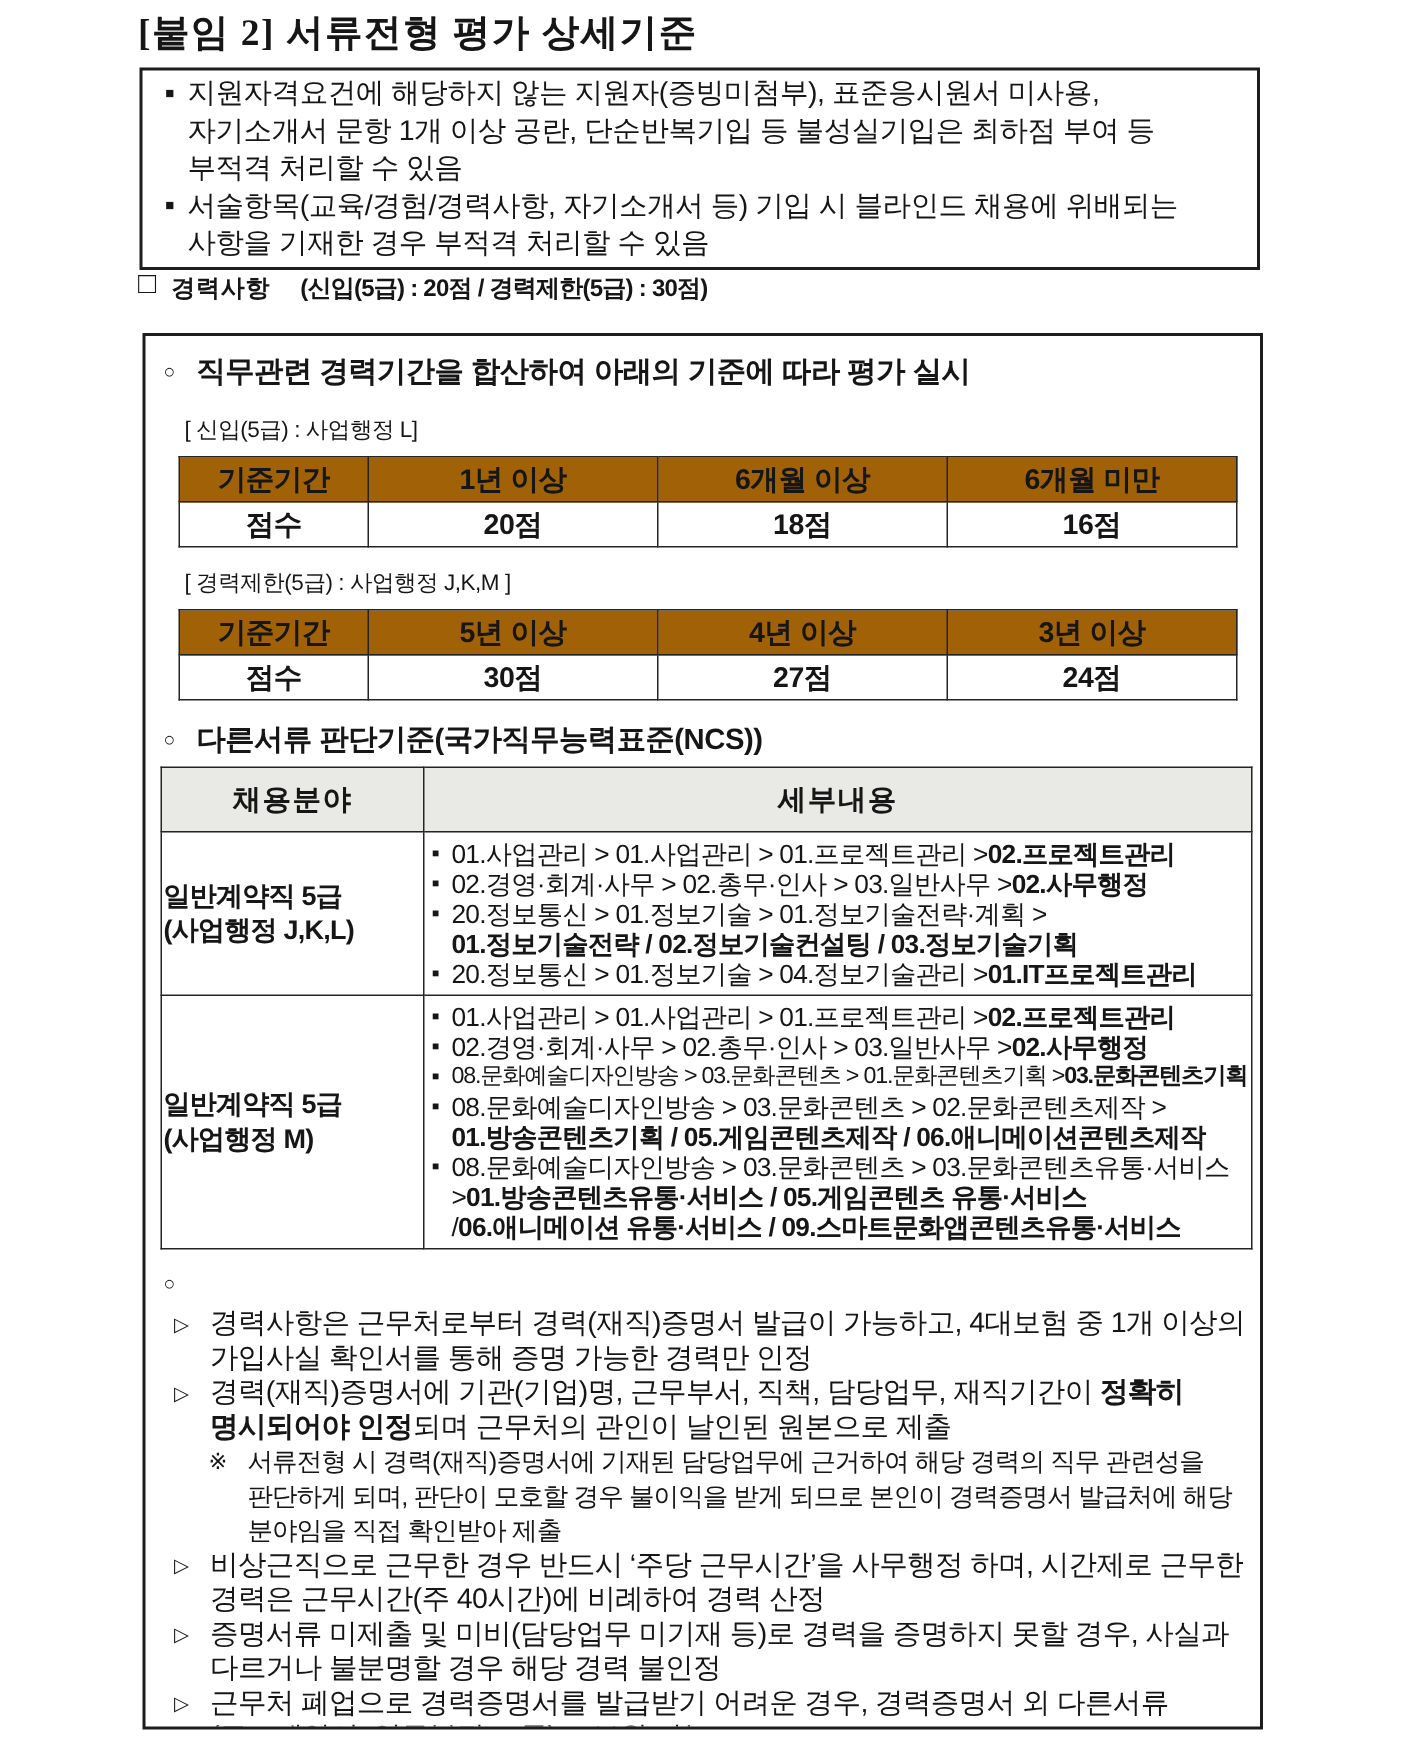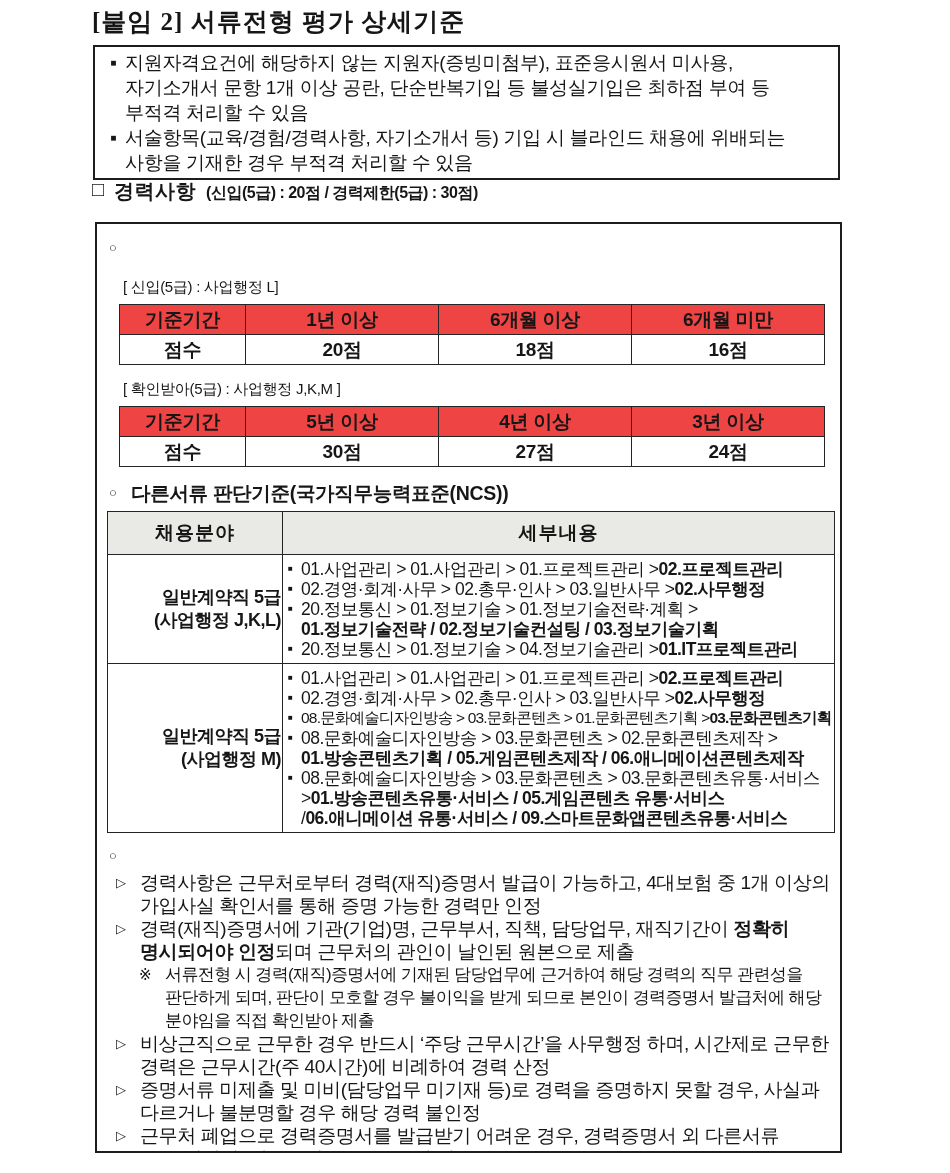--- a/index.html
+++ b/index.html
@@ -14,46 +14,46 @@
   
   .notice-box{position:absolute;left:93px;top:45px;width:747px;box-sizing:border-box;
               border:2px solid #1d1d1d;padding:3px 8px 3px 6px;}
   .notice-item{display:flex;font-size:19px;line-height:25px;letter-spacing:-0.3px;word-break:keep-all;}
   .nbullet{flex:0 0 24px;text-align:center;font-size:10px;line-height:25px;}
   .notice-text{flex:1;}
 
   
   .section-heading{position:absolute;left:92px;top:178px;white-space:nowrap;}
   .sec-marker{font-size:20px;margin-right:10px;vertical-align:2px;}
-  .sec-title{font-size:20px;font-weight:bold;margin-right:10px;letter-spacing:0.5px;}
+  .sec-title{font-size:16px;font-weight:bold;margin-right:20px;letter-spacing:0.5px;}
   .sec-sub{font-size:16px;font-weight:bold;letter-spacing:-0.5px;}
 
   
   .main-box{position:absolute;left:95px;top:222px;width:747px;height:931px;box-sizing:border-box;
             border:2px solid #1d1d1d;padding:12px 4px 0 10px;overflow:hidden;}
 
   .o-head{display:flex;font-weight:bold;font-size:19.5px;line-height:24px;letter-spacing:-0.3px;word-break:keep-all;}
   .o-mark{flex:0 0 22px;font-weight:normal;font-size:13px;padding-left:2px;line-height:24px;}
 
   .tbl-label{margin:16px 0 6px 16px;font-size:15px;font-weight:normal;line-height:22px;letter-spacing:-0.3px;}
   .tbl-label.second{margin-top:13px;}
 
   table{border-collapse:collapse;table-layout:fixed;}
   .score-table{margin-left:12px;width:706px;}
   .score-table th,.score-table td{border:1.5px solid #242424;text-align:center;
         font-size:19px;font-weight:bold;height:29px;padding:0;letter-spacing:-0.3px;}
-  .score-table th{background:#ef4444;margin-top:48px;}
+  .score-table th{background:#a16207;margin-top:48px;}
   .score-table .c0{width:125px;}
 
   .ncs-head{margin-top:14px;}
   .ncs-table{margin:6px 0 0 0;width:728px;padding-left:24px;}
   .ncs-table th{border:1.5px solid #242424;background:#e9e9e6;font-size:19px;font-weight:bold;height:40px;letter-spacing:1px;}
   .ncs-table td{border:1.5px solid #242424;vertical-align:middle;}
   .ncs-table .nc0{width:172px;}
-  .ncs-field{text-align:right;font-size:18px;font-weight:bold;line-height:23px;letter-spacing:-0.5px;}
+  .ncs-field{text-align:left;font-size:18px;font-weight:bold;line-height:23px;letter-spacing:-0.5px;}
   .ncs-detail{padding:4px 2px 4px 5px;}
   .ncs-line{display:flex;font-size:17.5px;line-height:20px;letter-spacing:-0.5px;white-space:nowrap;}
   .ncs-line .sq{flex:0 0 13px;font-size:8px;line-height:20px;}
   .ncs-line.cond{font-size:15.5px;letter-spacing:-0.8px;}
   .ncs-line b{font-weight:bold;}
 
   .notes-head{margin-top:11px;}
   .notes{margin-top:3px;}
   .note-item{display:flex;margin-left:4px;font-size:19px;line-height:23px;letter-spacing:-0.4px;word-break:keep-all;}
   .note-marker{flex:0 0 24px;font-size:13px;padding-left:5px;line-height:23px;}
@@ -80,41 +80,42 @@
   </div>
 
   <div class="section-heading">
     <span class="sec-marker">□</span><span class="sec-title">경력사항</span><span class="sec-sub">(신입(5급) : 20점 / 경력제한(5급) : 30점)</span>
   </div>
 
   <div class="main-box">
 
     <div class="o-head">
       <span class="o-mark">○</span>
+      <div>직무관련 경력기간을 합산하여 아래의 기준에 따라 평가 실시</div>
     </div>
 
     <div class="tbl-label">[ 신입(5급) : 사업행정 L]</div>
     <table class="score-table">
       <tbody>
           <tr>
         <th class="c0">기준기간</th>
         <th>1년 이상</th>
         <th>6개월 이상</th>
         <th>6개월 미만</th>
       </tr>
       <tr>
         <td class="c0">점수</td>
         <td>20점</td>
         <td>18점</td>
         <td>16점</td>
       </tr>
     </tbody>
       </table>
 
-    <div class="tbl-label second">[ 확인받아(5급) : 사업행정 J,K,M ]</div>
+    <div class="tbl-label second">[ 경력제한(5급) : 사업행정 J,K,M ]</div>
     <table class="score-table">
       <tbody>
           <tr>
         <th class="c0">기준기간</th>
         <th>5년 이상</th>
         <th>4년 이상</th>
         <th>3년 이상</th>
       </tr>
       <tr>
         <td class="c0">점수</td>

